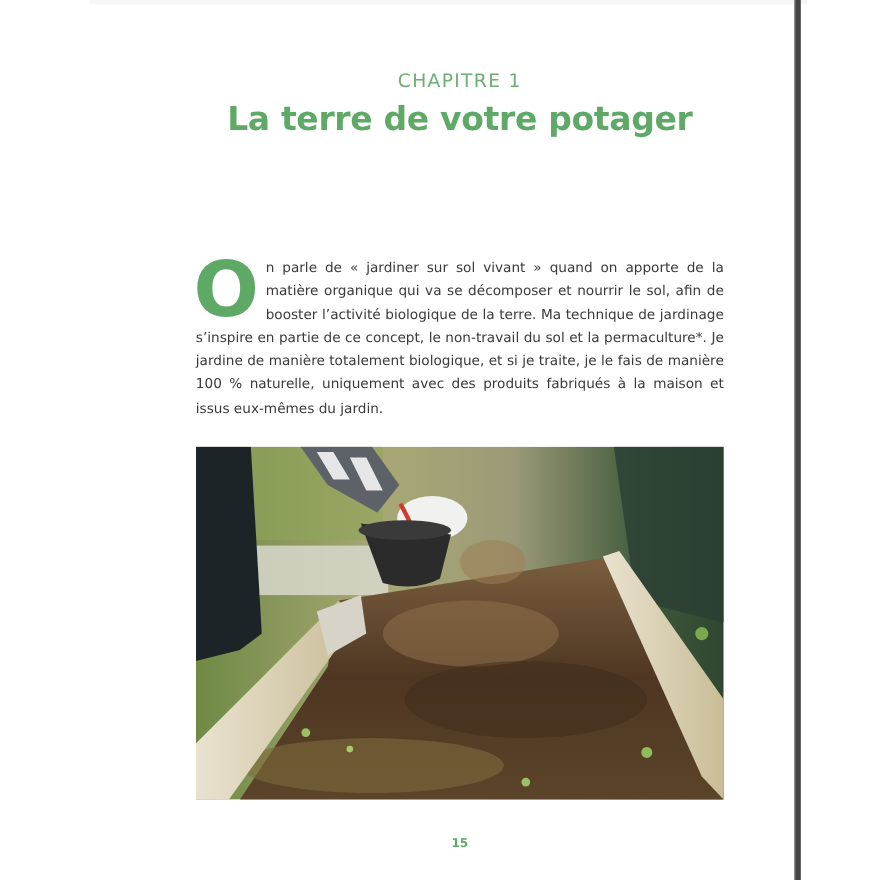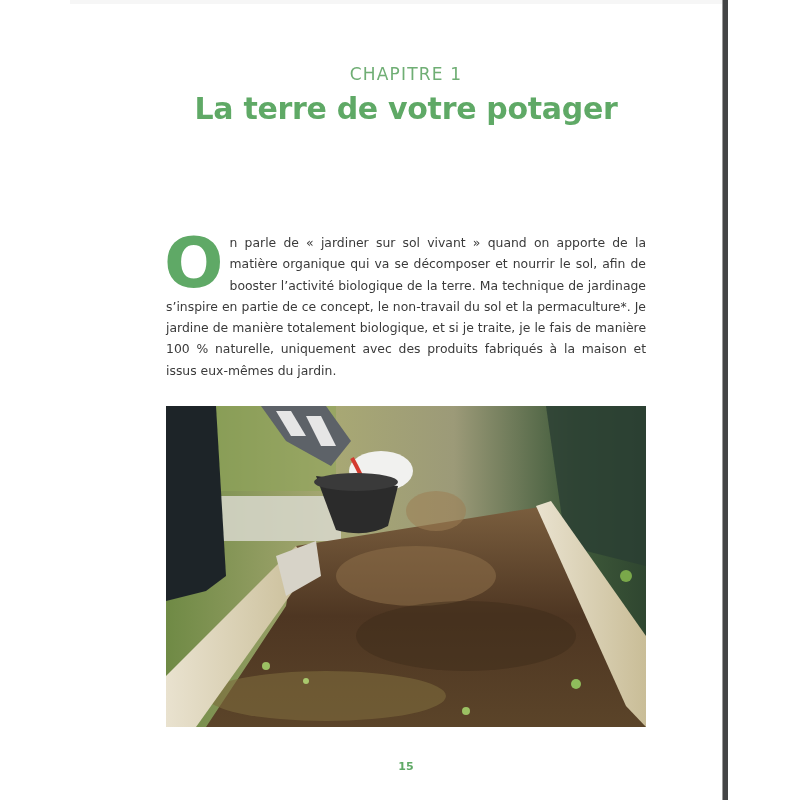--- a/index.html
+++ b/index.html
@@ -1,17 +1,17 @@
 <!DOCTYPE html>
 <html><head>
 <meta charset="utf-8">
 <style>
   html, body { margin:0; padding:0; }
   body { width:800px; height:800px; background:#ffffff; position:relative; overflow:hidden; font-family:"DejaVu Sans", sans-serif; }
-  .page { position:absolute; left:0; top:0; width:722px; height:800px; background:#ffffff; }
+  .page { position:absolute; left:12px; top:0; width:722px; height:800px; background:#ffffff; }
   .top-edge { position:absolute; left:70px; top:0; width:652px; height:4px; background:#f6f6f6; }
   .spine { position:absolute; left:722px; top:0; width:5px; height:800px; background:#444546; border-left:1px solid #9a9a9a; }
   .kicker { position:absolute; left:0; width:812px; top:64px; text-align:center; font-size:17px; letter-spacing:1.2px; color:#6fae74; font-family:"DejaVu Sans", sans-serif; }
   .title { position:absolute; left:0; width:812px; top:91px; text-align:center; font-size:30px; font-weight:bold; color:#5fa966; font-family:"DejaVu Sans", sans-serif; letter-spacing:-0.3px; }
   .body-text { position:absolute; left:166px; top:232px; width:480px; font-size:12.4px; line-height:21.3px; color:#3a3a3a; text-align:justify; font-family:"DejaVu Sans", sans-serif; }
   .dropcap { float:left; font-size:70px; line-height:54px; font-weight:bold; color:#5fa966; margin:4px 6px 0 -2px; font-family:"DejaVu Sans", sans-serif; }
   .photo { position:absolute; left:166px; top:406px; width:480px; height:321px; overflow:hidden; }
   .folio { position:absolute; left:0; width:812px; top:760px; text-align:center; font-size:11px; font-weight:bold; color:#5fa966; font-family:"DejaVu Sans", sans-serif; }
 </style>
 </head>

